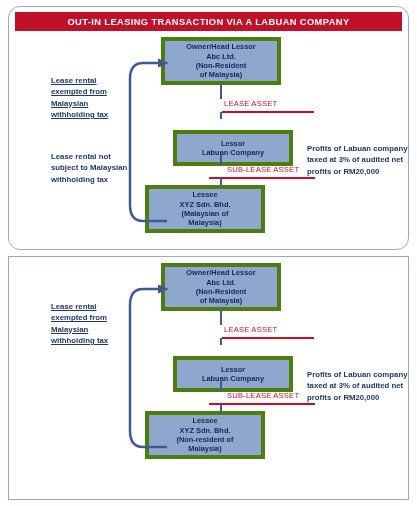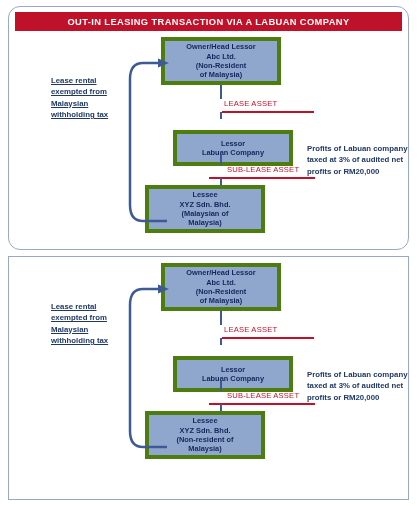--- a/index.html
+++ b/index.html
@@ -158,20 +158,21 @@
       <div class="vline v2"></div>
       <div class="vline v3"></div>
       <div class="vline v4"></div>
 
       <svg class="left-arc" viewBox="0 0 44 176">
         <path d="M40 168 L16 168 Q3 168 3 152 L3 26 Q3 10 16 10 L34 10" fill="none" stroke="#3e5a96" stroke-width="2.5"></path>
         <polygon points="42,10 31,5.5 31,14.5" fill="#3e5a96"></polygon>
       </svg>
 
       <div class="side-text left-text-1">Lease rental exempted from Malaysian withholding tax</div>
+      <div class="side-text left-text-2">Lease rental not subject to Malaysian withholding tax</div>
       <div class="side-text right-text-1">Profits of Labuan company taxed at 3% of audited net profits or RM20,000</div>
     </div>
   </div>
 
   <div class="panel bottom">
     <div class="diagram">
 
       <div class="box box-owner">
         <span class="line bold">Owner/Head Lessor</span>
         <span class="line bold">Abc Ltd.</span>

